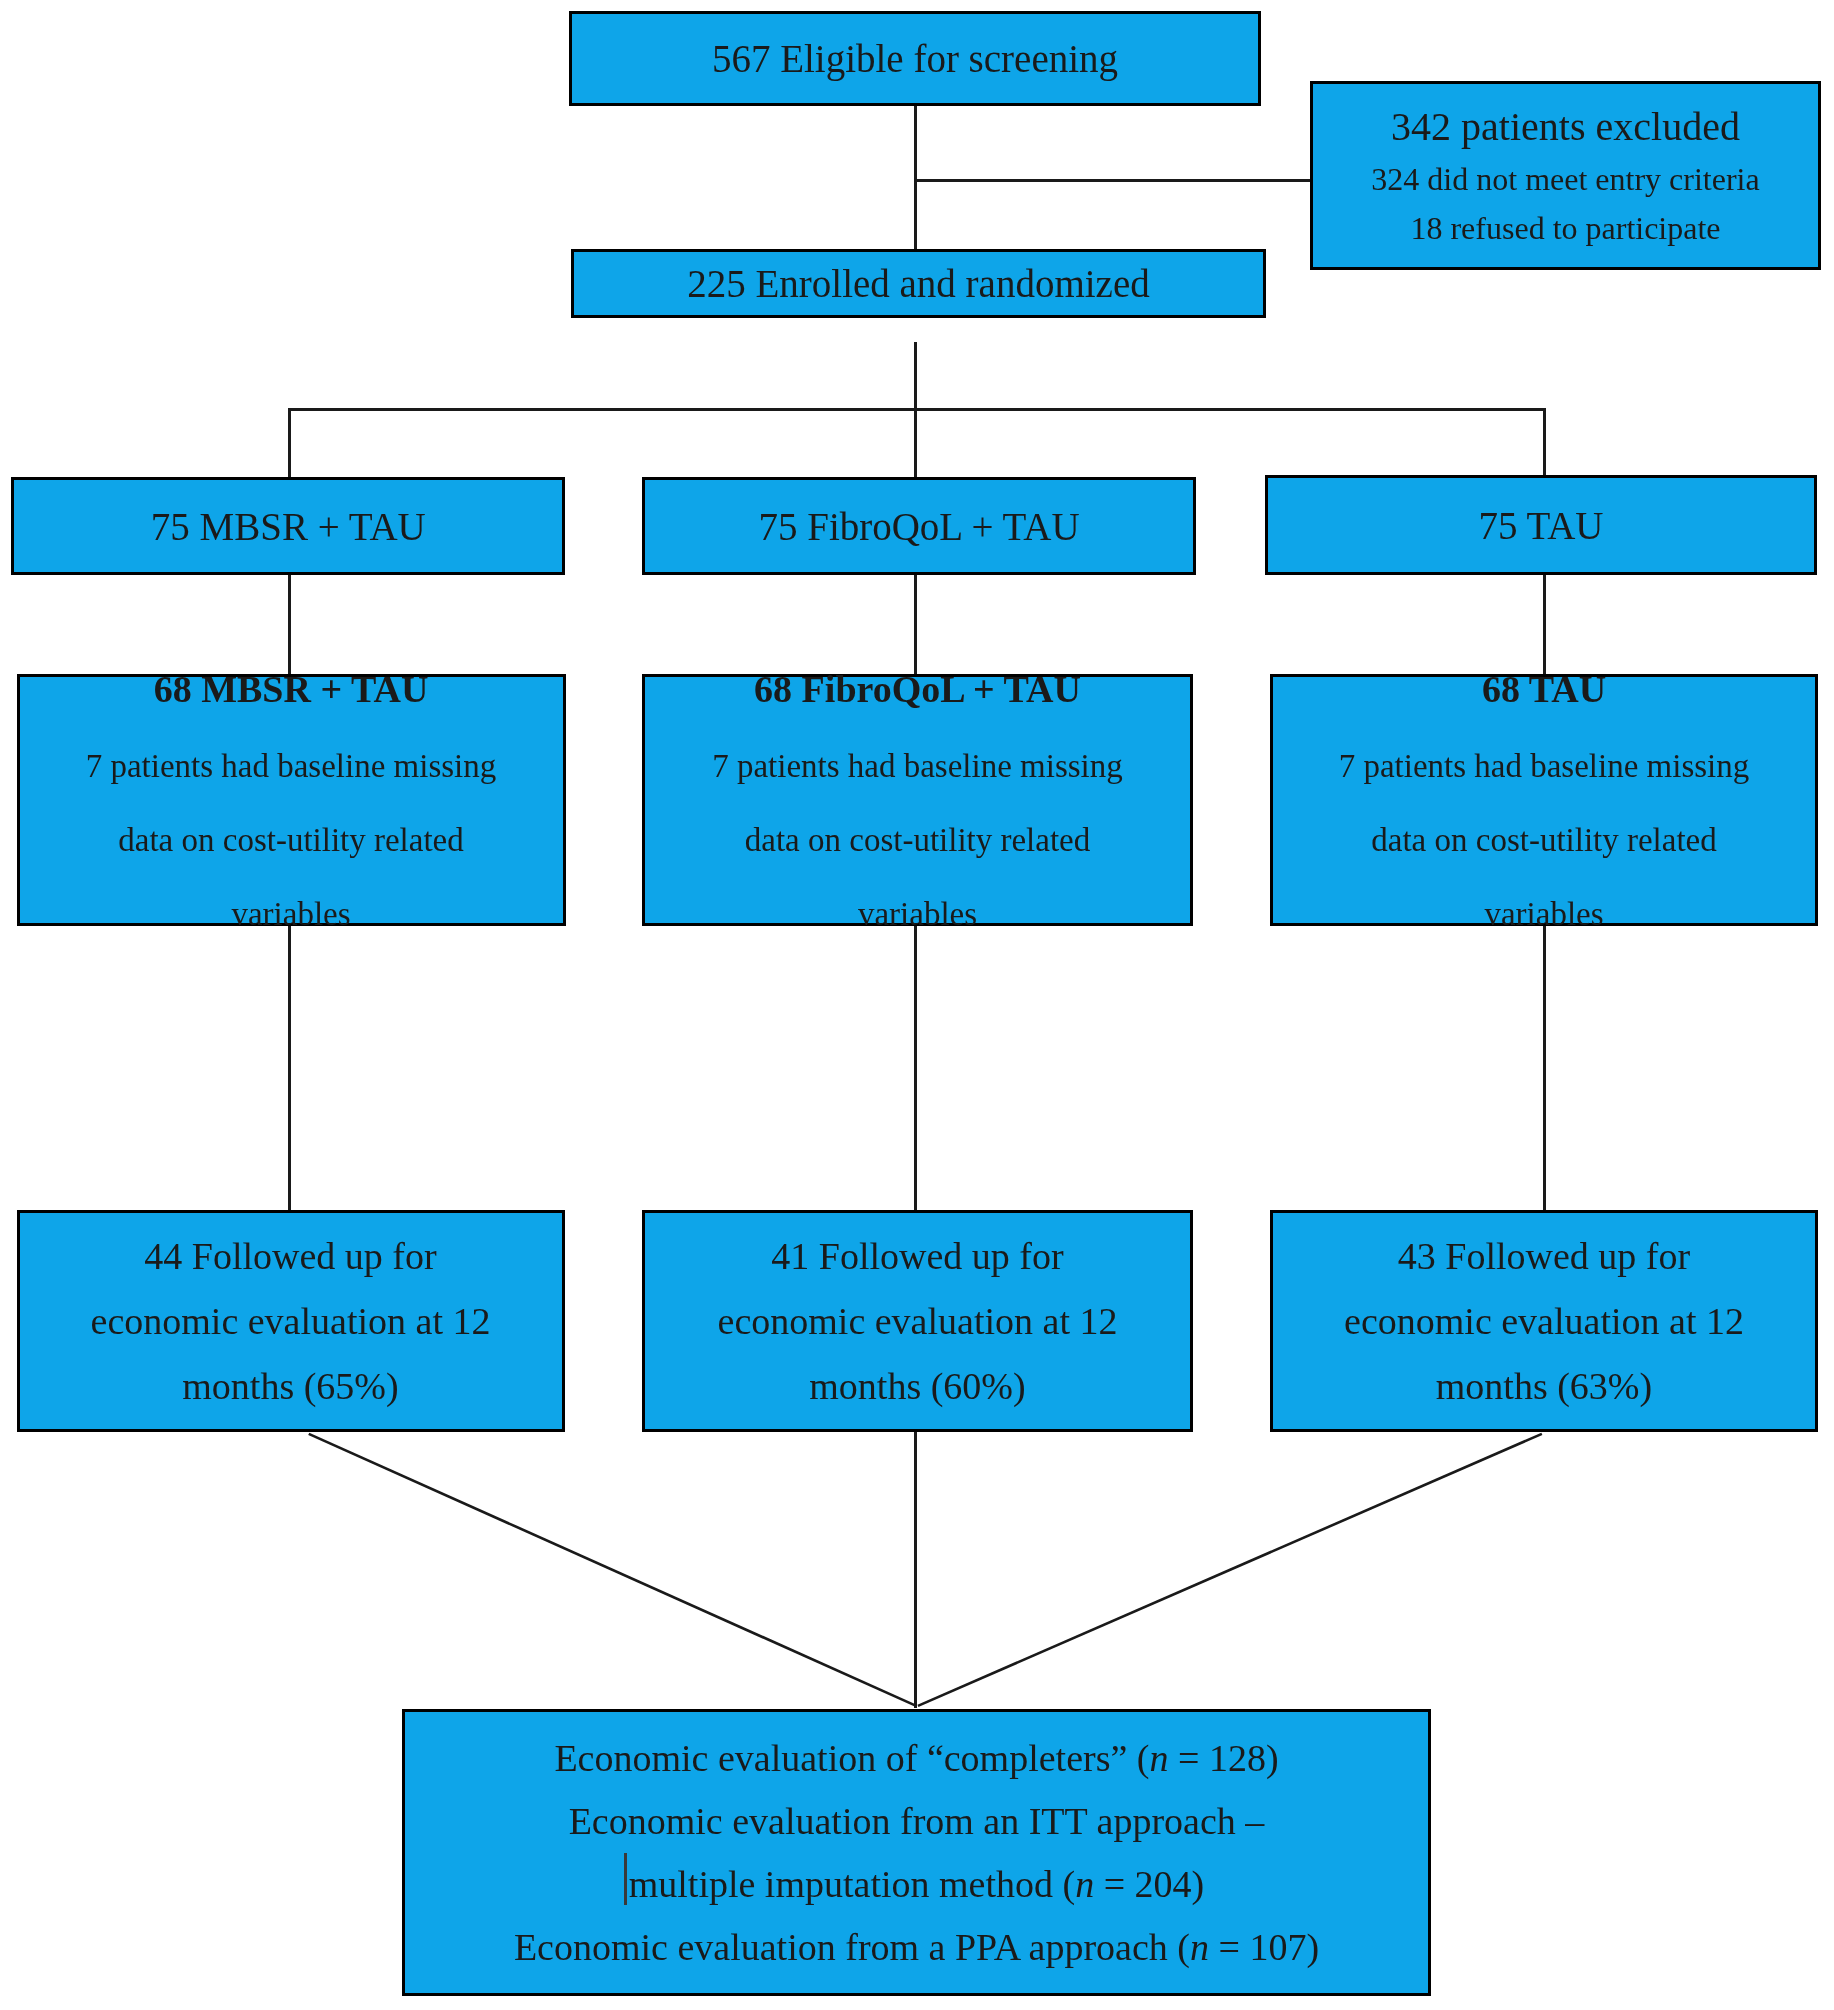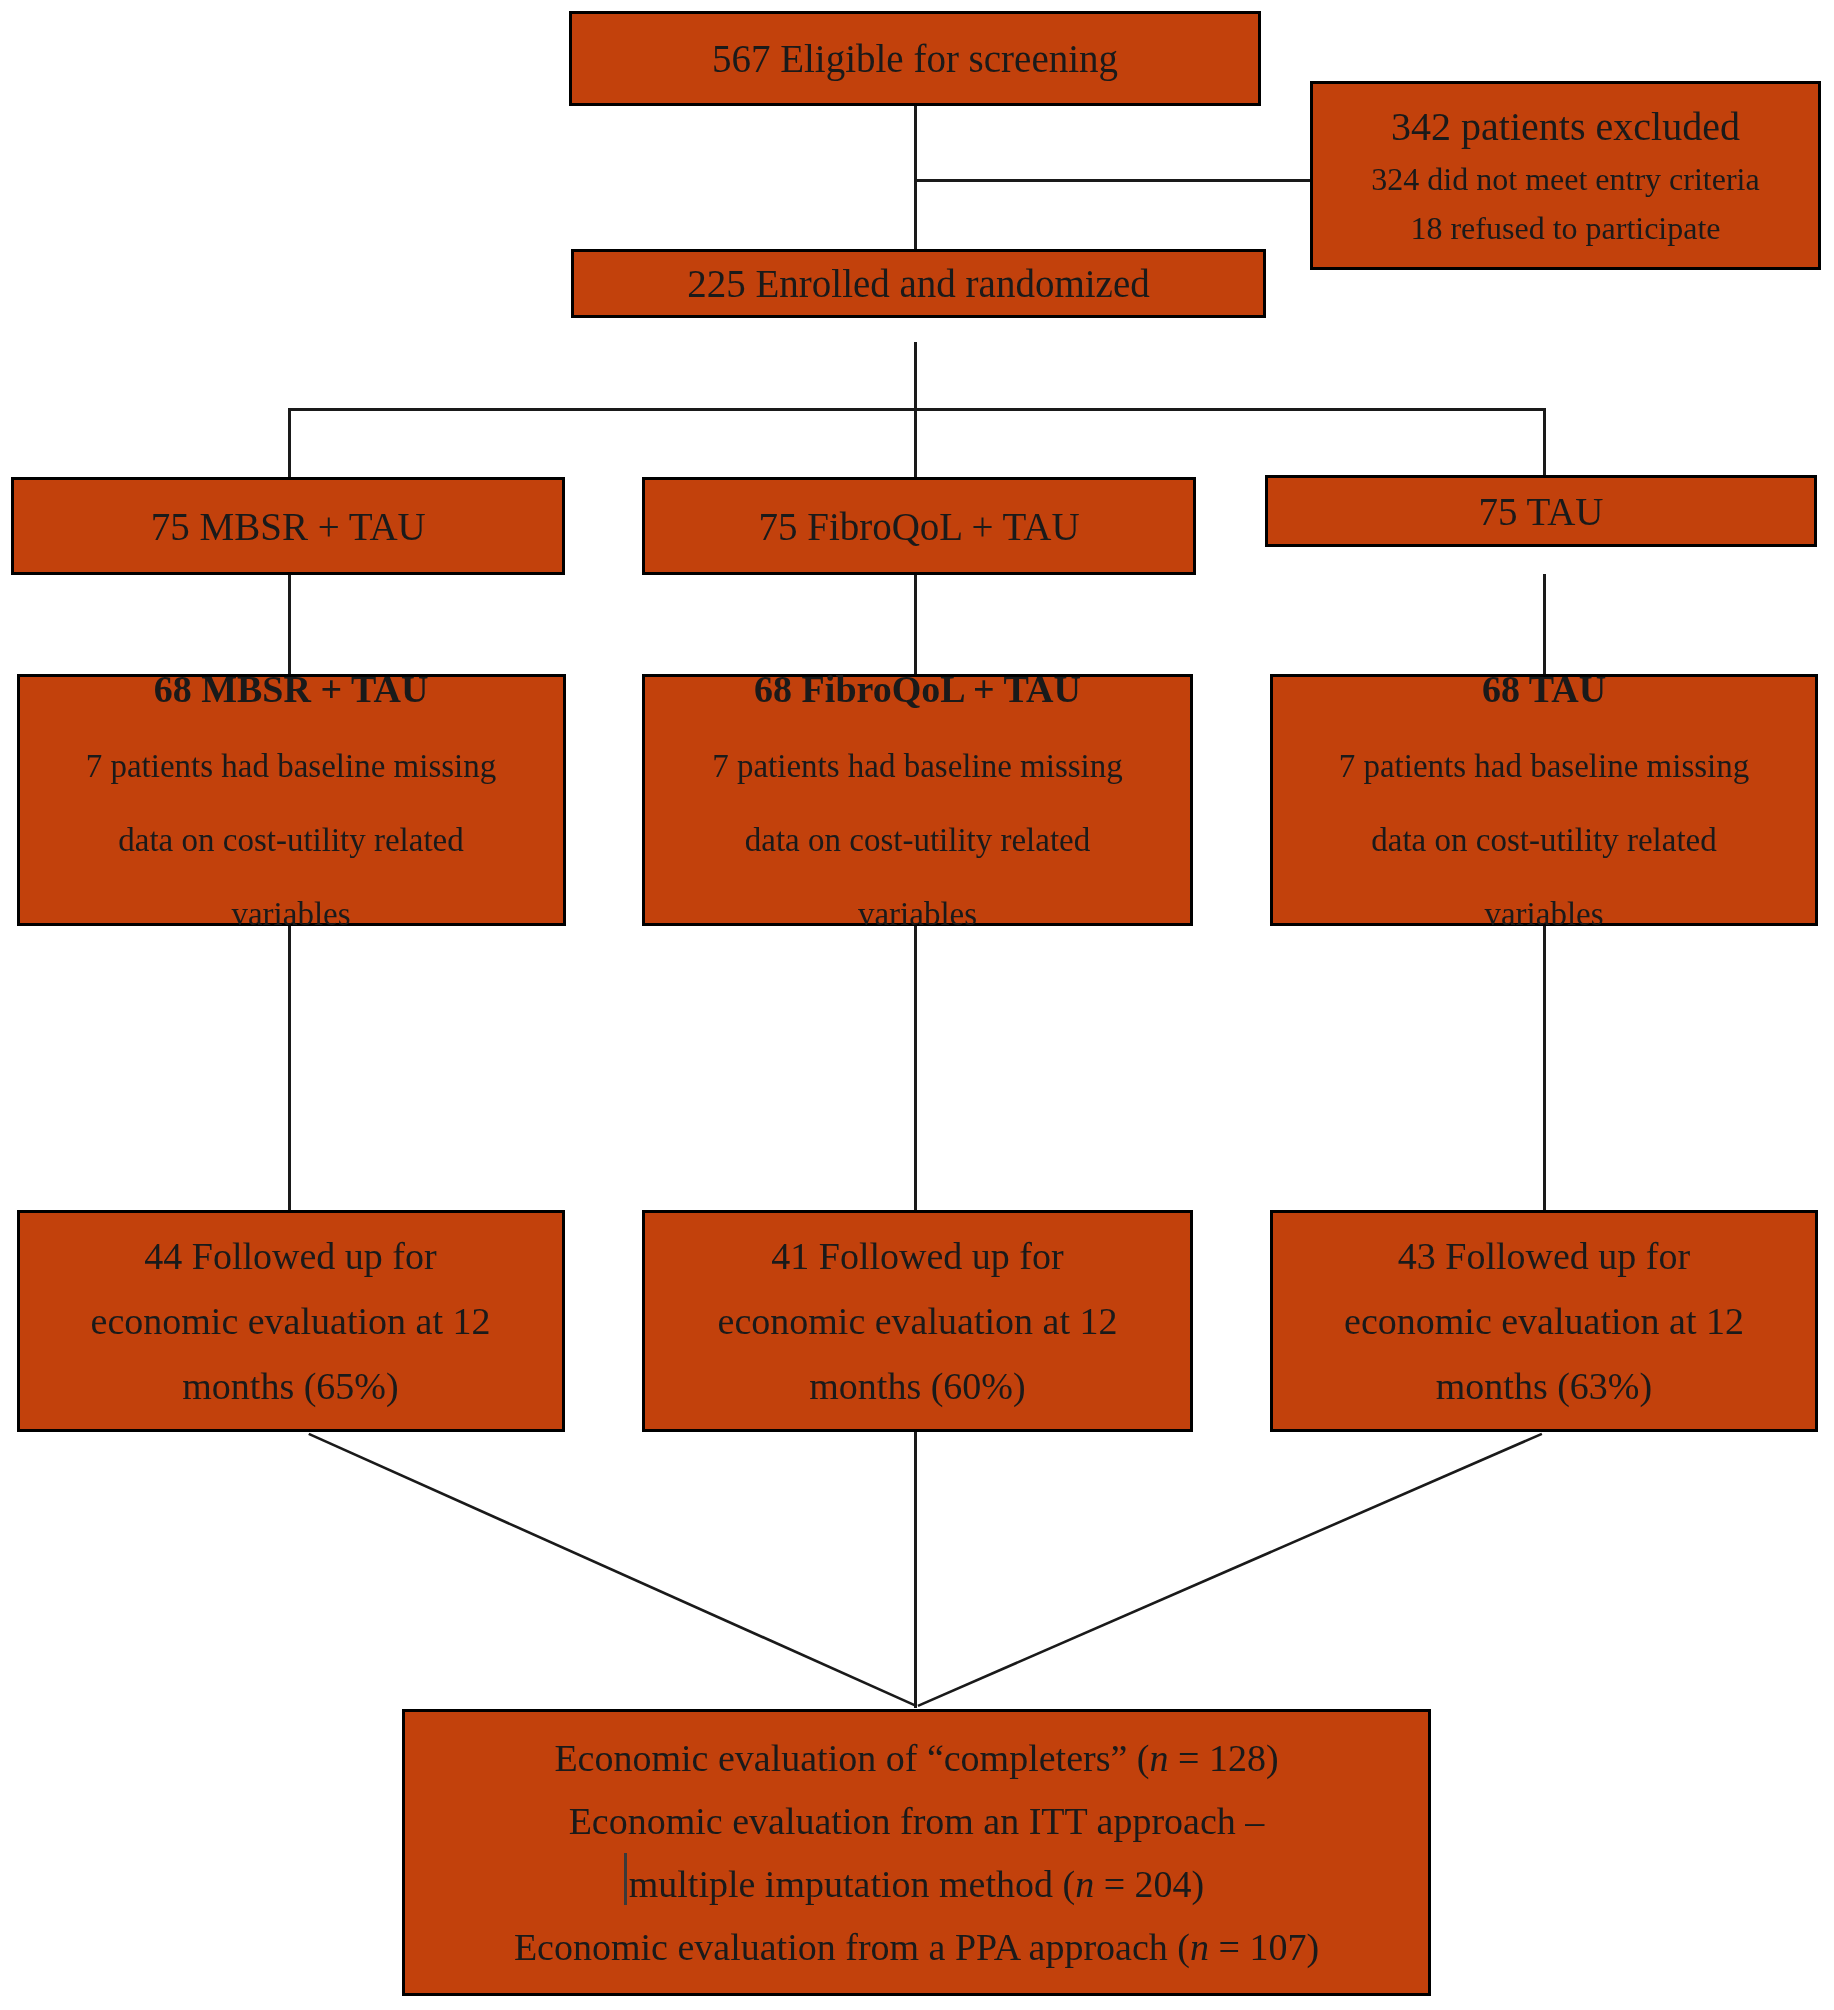--- a/index.html
+++ b/index.html
@@ -13,21 +13,21 @@
     height: 2010px;
     background: #ffffff;
     font-family: "Liberation Serif", "DejaVu Serif", serif;
     color: #1a1a1a;
     overflow: hidden;
   }
   .box {
     position: absolute;
     box-sizing: border-box;
     border: 3.5px solid #000000;
-    background: #c2410c;
+    background: #0ea5e9;
     display: flex;
     flex-direction: column;
     align-items: center;
     justify-content: center;
     text-align: center;
   }
   .single-line-box {
     font-size: 39px;
   }
   .excluded-heading {
@@ -121,21 +121,21 @@
   <div class="box single-line-box" style="left:571px; top:249px; width:695px; height:69px;">
     <div>225 Enrolled and randomized</div>
   </div>
 
   <div class="box single-line-box" style="left:11.3px; top:477px; width:554px; height:98px;">
     <div>75 MBSR + TAU</div>
   </div>
   <div class="box single-line-box" style="left:642px; top:477px; width:554px; height:98px;">
     <div>75 FibroQoL + TAU</div>
   </div>
-  <div class="box single-line-box" style="left:1265px; top:475px; width:552px; height:72px;">
+  <div class="box single-line-box" style="left:1265px; top:475px; width:552px; height:100px;">
     <div>75 TAU</div>
   </div>
 
   <div class="box" style="left:16.5px; top:674px; width:549px; height:252px;">
     <div class="baseline-heading">68 MBSR + TAU</div>
     <div class="baseline-line">7 patients had baseline missing</div>
     <div class="baseline-line">data on cost-utility related</div>
     <div class="baseline-line">variables</div>
   </div>
   <div class="box" style="left:642px; top:674px; width:551px; height:252px;align-items:center;">

